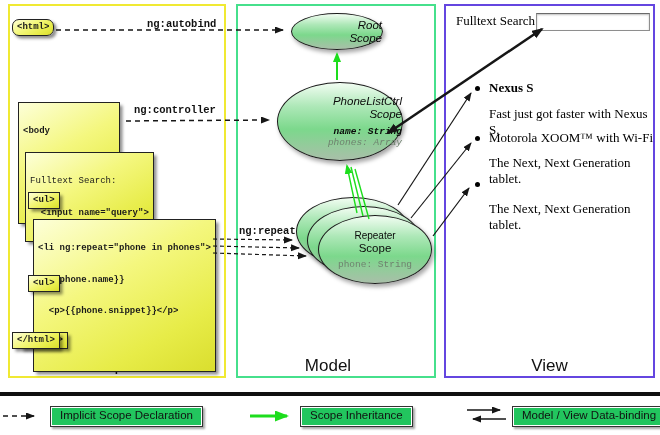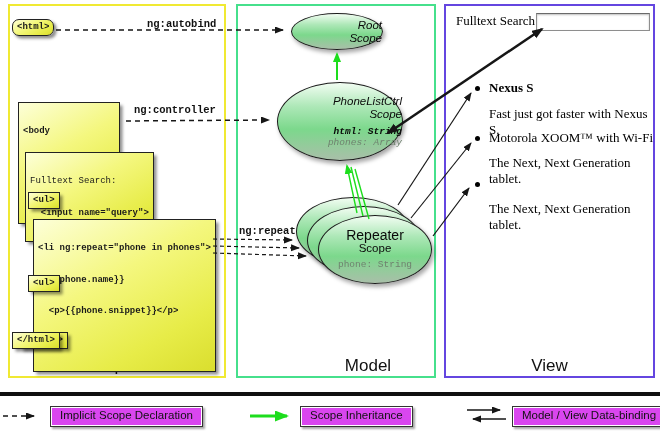--- a/index.html
+++ b/index.html
@@ -5,21 +5,21 @@
   html,body{margin:0;padding:0;background:#ffffff;}
   #canvas{position:relative;width:660px;height:435px;background:#ffffff;overflow:hidden;
           font-family:"Liberation Sans",sans-serif;}
   .panel{position:absolute;background:#ffffff;}
   #panel-template{left:8px;top:4px;width:214px;height:370px;border:2px solid #f0e932;}
   #panel-model{left:236px;top:4px;width:196px;height:370px;border:2px solid #46e08c;}
   #panel-view{left:444px;top:4px;width:207px;height:370px;border:2px solid #6446e0;}
   .col-label{position:absolute;text-align:center;font-size:17px;color:#111;
              font-family:"Liberation Sans",sans-serif;}
   #label-template{left:8px;top:356px;width:218px;}
-  #label-model{left:236px;top:356px;width:184px;margin-left:40px;}
+  #label-model{left:236px;top:356px;width:184px;}
   #label-view{left:444px;top:356px;width:211px;}
 
   .codebox{position:absolute;z-index:5;
            background:linear-gradient(150deg,#fdffd8 0%,#f4f77e 40%,#e7ec48 75%,#dade2e 100%);
            border:1px solid #222;box-shadow:2.5px 2.5px 3px rgba(0,0,0,0.45);
            font-family:"Liberation Mono",monospace;font-size:9px;line-height:10.5px;
            color:#1a1a1a;padding:2px 4px;white-space:pre;font-weight:bold;}
   .codebox .plain{font-weight:normal;}
   #box-html{left:12px;top:19px;border-radius:7px;}
   #box-body{left:18px;top:102px;}
@@ -66,21 +66,21 @@
   #bullet-3{left:475px;top:182px;}
   #item1-name{left:489px;top:80px;font-weight:bold;}
   #item1-snip{left:489px;top:106px;}
   #item2-name{left:489px;top:130px;}
   #item2-snip{left:489px;top:155px;}
   #item3-name{left:489px;top:176px;}
   #item3-snip{left:489px;top:201px;}
 
   #separator{position:absolute;left:0;top:392px;width:660px;height:3.5px;background:#101010;}
 
-  .legend-box{position:absolute;top:406px;z-index:5;background:#d946ef;border:1.5px solid #333;
+  .legend-box{position:absolute;top:406px;z-index:5;background:#22c55e;border:1.5px solid #333;
               box-shadow:2px 2px 2px rgba(0,0,0,0.35),inset 0 0 0 1px #fff;
               font-size:11.5px;color:#111;padding:2px 9px 5px 9px;white-space:nowrap;}
   #legend-implicit{left:50px;}
   #legend-inherit{left:300px;}
   #legend-binding{left:512px;}
 
   #arrow-layer{position:absolute;left:0;top:0;z-index:10;pointer-events:none;}
 </style>
 </head>
 <body>
@@ -117,27 +117,27 @@
   <div class="nglabel" id="lbl-repeat">ng:repeat</div>
 
   <div class="scope" id="scope-root">
     <div class="title">Root</div>
     <div class="title">Scope</div>
   </div>
   <div class="scope" id="scope-phonelist">
     <div class="title">PhoneListCtrl</div>
     <div class="title">Scope</div>
     <div style="height:5px"></div>
-    <div class="prop bold">html: String</div>
+    <div class="prop bold">name: String</div>
     <div class="prop gray">phones: Array</div>
   </div>
   <div class="rep-ellipse" id="rep-back"></div>
   <div class="rep-ellipse" id="rep-mid"></div>
   <div class="rep-ellipse" id="rep-front">
-    <div class="title" style="font-size:14px;line-height:13px;color:#0a0a0a;font-family:'Liberation Sans',sans-serif;">Repeater</div>
+    <div class="title" style="font-size:10px;line-height:13px;color:#0a0a0a;font-family:'Liberation Sans',sans-serif;">Repeater</div>
     <div class="title" style="font-size:11.5px;line-height:13px;color:#0a0a0a;font-family:'Liberation Sans',sans-serif;">Scope</div>
     <div style="height:4px"></div>
     <div class="prop gray" style="font-family:'Liberation Mono',monospace;font-size:9.5px;color:#6f826f;">phone: String</div>
   </div>
 
   <div class="view-text" id="search-label">Fulltext Search:</div>
   <input id="search-input" type="text" value="" style="">
   <div class="bullet" id="bullet-1"></div>
   <div class="bullet" id="bullet-2"></div>
   <div class="bullet" id="bullet-3"></div>

